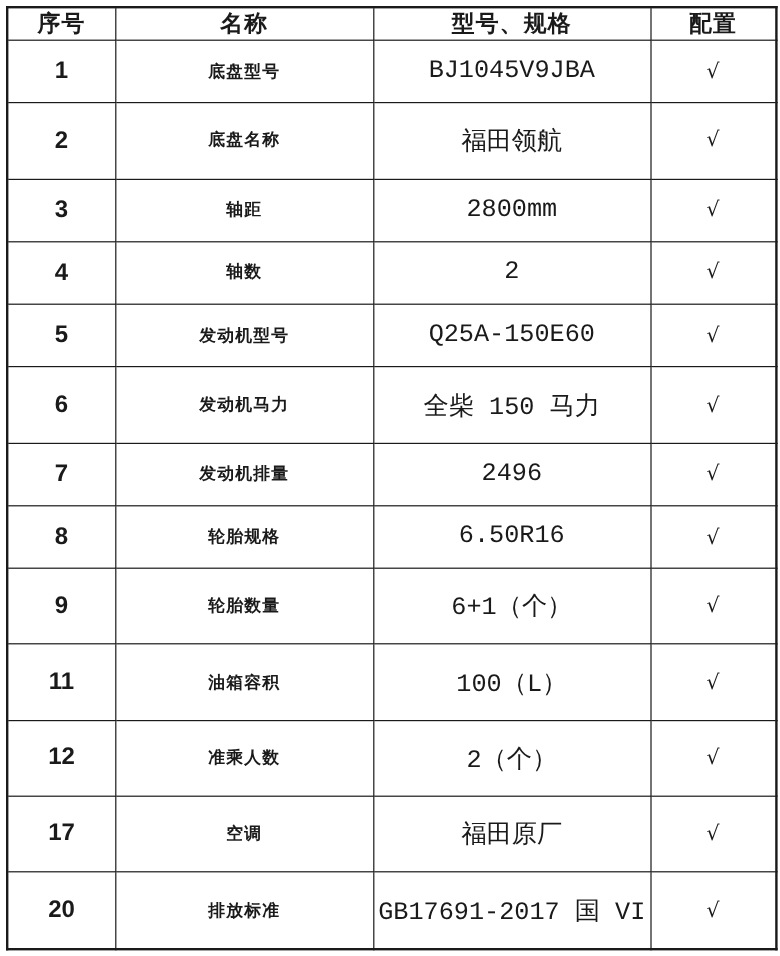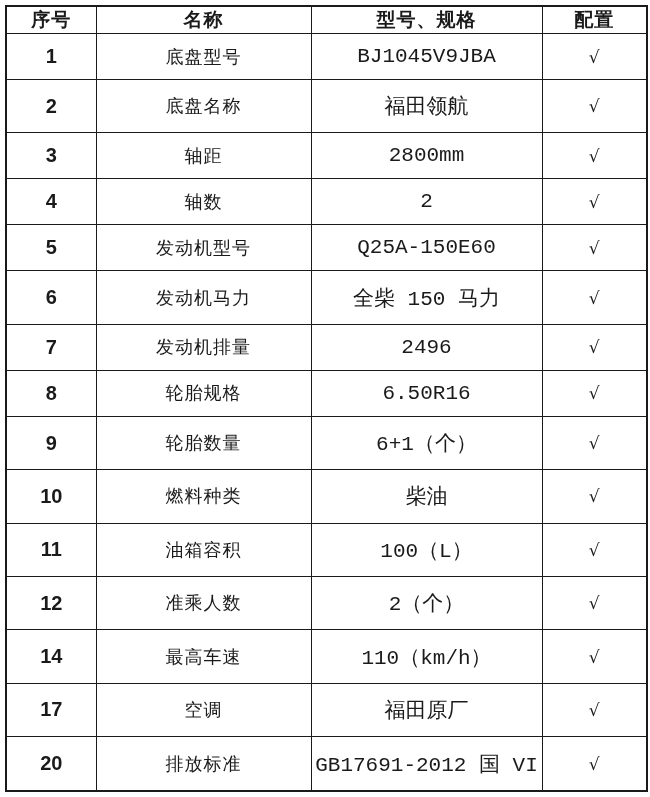--- a/index.html
+++ b/index.html
@@ -44,22 +44,22 @@
     font-size: 19px;
     font-weight: bold;
     letter-spacing: 1px;
   }
   td.cell-no {
     font-size: 20px;
     font-weight: bold;
     font-family: "Liberation Sans", sans-serif;
   }
   td.cell-name {
-    font-size: 18px;
-    font-weight: normal;
+    font-size: 14px;
+    font-weight: bold;
     letter-spacing: 1px;
   }
   td.cell-spec {
     font-size: 21px;
     font-weight: normal;
     font-family: "Liberation Mono", "DejaVu Sans Mono", monospace;
   }
   td.cell-chk {
     font-size: 17px;
     font-weight: normal;
@@ -134,50 +134,38 @@
           <td class="cell-spec">6.50R16</td>
           <td class="cell-chk">√</td>
         </tr>
         <tr>
           <td class="cell-no">9</td>
           <td class="cell-name">轮胎数量</td>
           <td class="cell-spec">6+1（个）</td>
           <td class="cell-chk">√</td>
         </tr>
         <tr>
-          <td class="cell-no">10</td>
-          <td class="cell-name">燃料种类</td>
-          <td class="cell-spec">柴油</td>
-          <td class="cell-chk">√</td>
-        </tr>
-        <tr>
           <td class="cell-no">11</td>
           <td class="cell-name">油箱容积</td>
           <td class="cell-spec">100（L）</td>
           <td class="cell-chk">√</td>
         </tr>
         <tr>
           <td class="cell-no">12</td>
           <td class="cell-name">准乘人数</td>
           <td class="cell-spec">2（个）</td>
           <td class="cell-chk">√</td>
         </tr>
         <tr>
-          <td class="cell-no">14</td>
-          <td class="cell-name">最高车速</td>
-          <td class="cell-spec">110（km/h）</td>
-          <td class="cell-chk">√</td>
-        </tr>
-        <tr>
           <td class="cell-no">17</td>
           <td class="cell-name">空调</td>
           <td class="cell-spec">福田原厂</td>
           <td class="cell-chk">√</td>
         </tr>
         <tr>
           <td class="cell-no">20</td>
           <td class="cell-name">排放标准</td>
-          <td class="cell-spec">GB17691-2012 国 VI</td>
+          <td class="cell-spec">GB17691-2017 国 VI</td>
           <td class="cell-chk">√</td>
         </tr>
       </tbody>
   </table>
 </div>
 
 </body></html>

